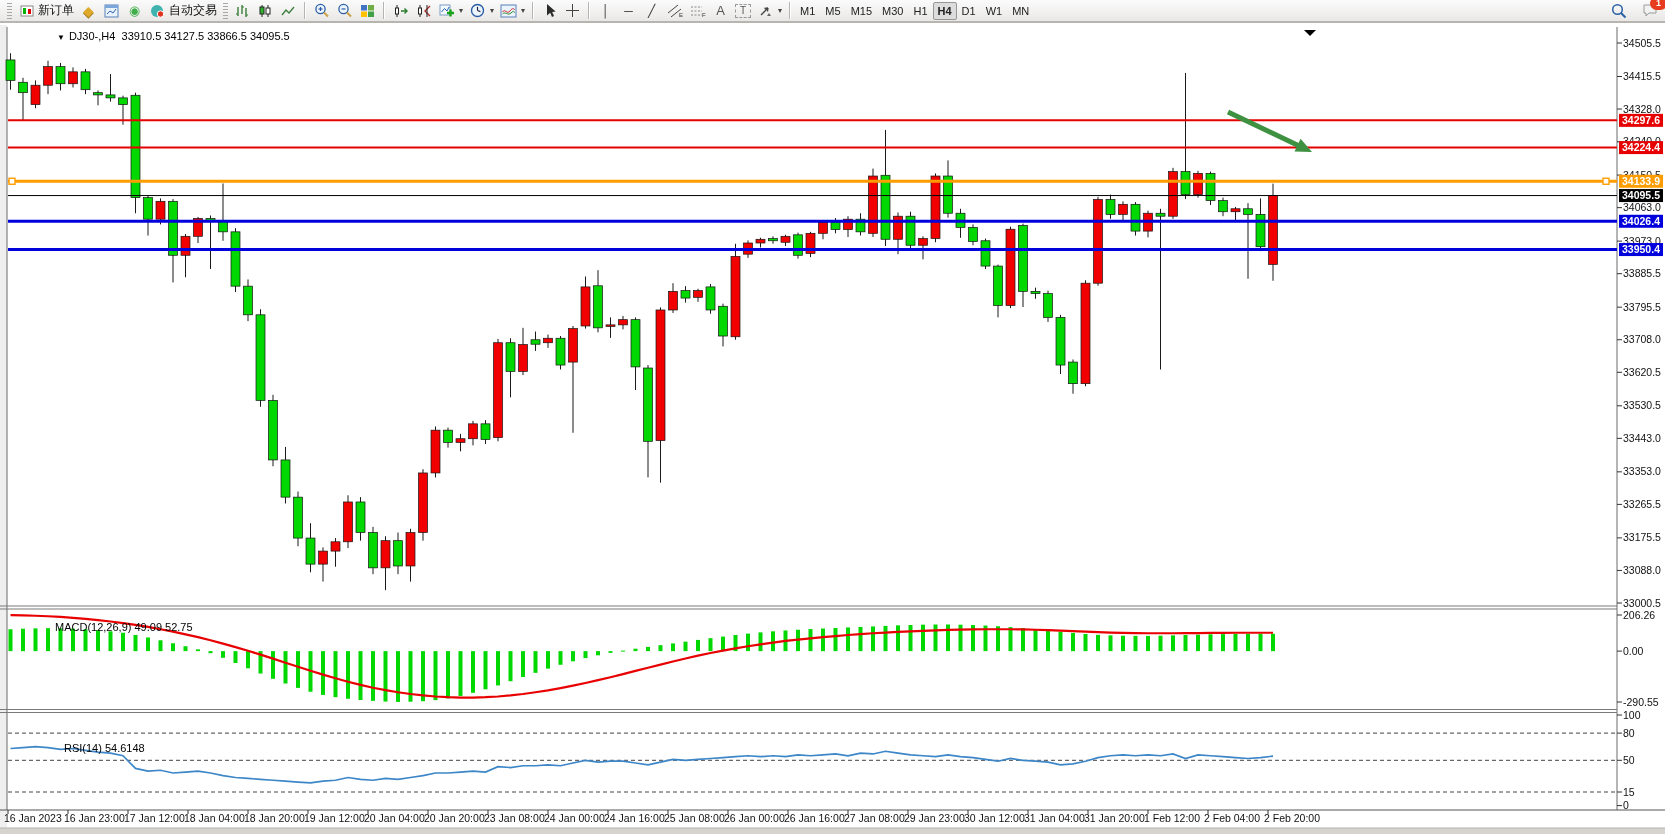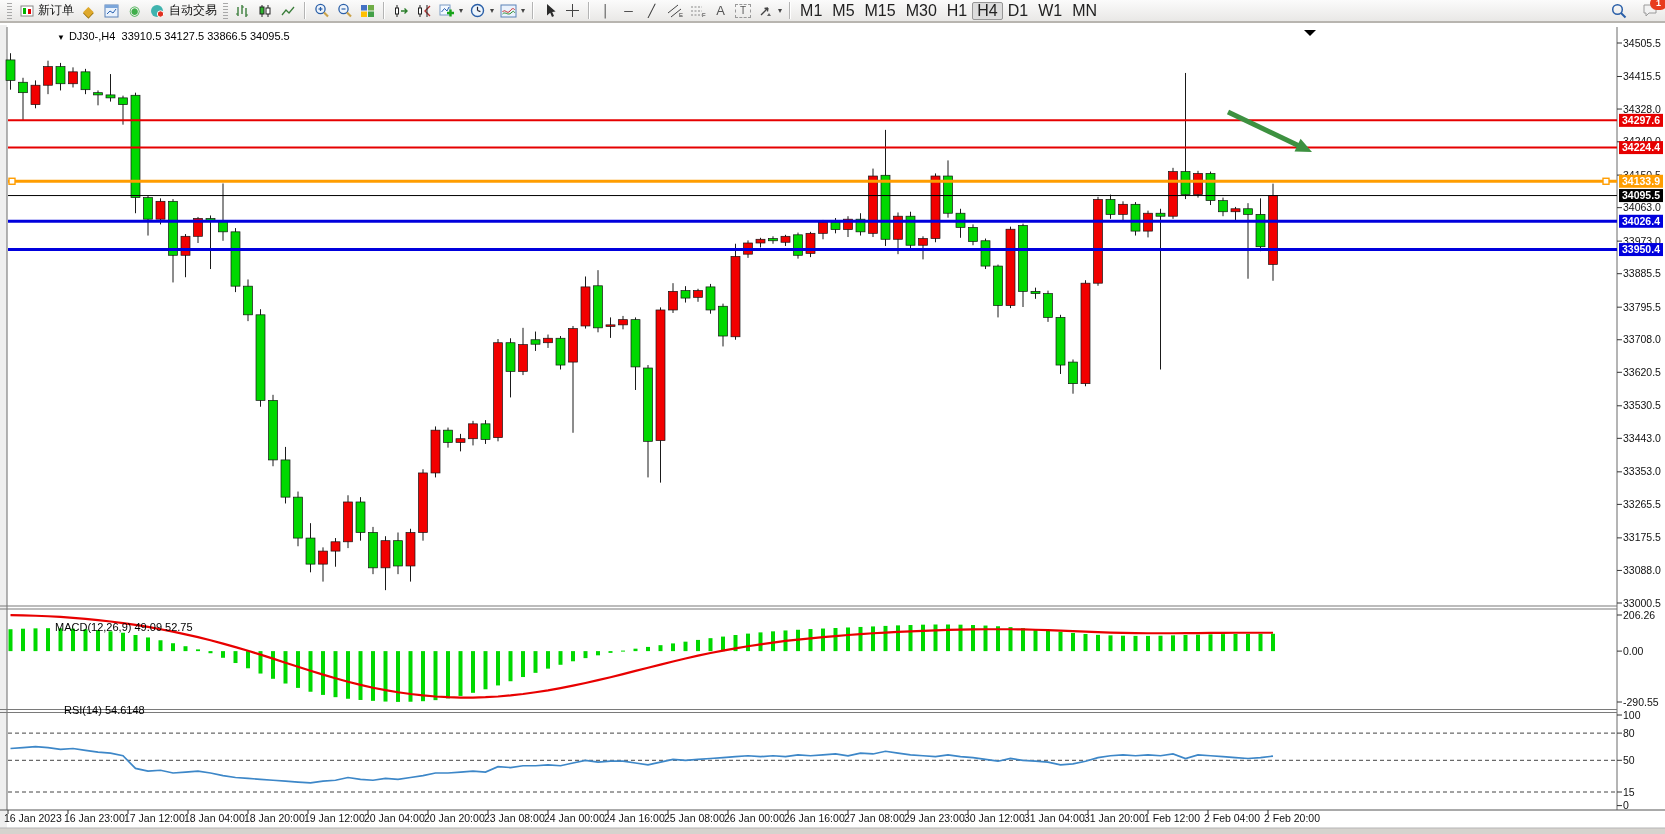--- a/index.html
+++ b/index.html
@@ -3,22 +3,22 @@
 <meta charset="utf-8">
 <style>
   html,body{margin:0;padding:0;background:#d6d3ce;}
   .stage{position:relative;width:1665px;height:834px;background:#fff;overflow:hidden;
          font-family:"Liberation Sans","DejaVu Sans",sans-serif;}
   
   .toolbar{position:absolute;top:0;left:0;width:1665px;height:23px;z-index:5;
     display:flex;align-items:center;padding:0 4px;box-sizing:border-box;
     background:linear-gradient(#fbfbfb,#e9e8e6);border-bottom:2px solid #b8b5b0;font-size:12px;color:#111;}
   .tbtn{display:flex;align-items:center;gap:3px;height:20px;padding:0 3px;border-radius:2px;white-space:nowrap;}
-  .tf{padding:1px 5px;font-size:16px;color:#222;height:16px;line-height:16px;}
-  .tf.active{background:#dcdcdc;border:1px solid #979797;border-radius:2px;padding:0 4px;}
+  .tf{padding:1px 5px;font-size:11px;color:#222;height:16px;line-height:16px;}
+  .tf.active{background:#dcdcdc;border:1px solid #979797;border-radius:2px;padding:0 4px;font-weight:bold;}
   .grip{width:5px;height:16px;margin:0 3px;
     background:repeating-linear-gradient(to bottom,#a8a8a8 0 1px,transparent 1px 3px);}
   .sep{width:1px;height:17px;background:#b4b4b4;border-right:1px solid #fff;margin:0 4px;}
   .ddw{font-size:8px;color:#444;margin-left:1px;}
   .ic{display:inline-flex;align-items:center;justify-content:center;width:17px;height:16px;}
   .badge{position:absolute;top:-4px;right:-6px;min-width:13px;height:13px;border-radius:7px;background:#e83c1e;
     color:#fff;font-size:9px;font-weight:bold;line-height:13px;text-align:center;padding:0 2px;}
   .rel{position:relative;}
   
   .ovl{position:absolute;z-index:4;font-size:11px;color:#000;white-space:nowrap;margin-left:44px;}
@@ -737,15 +737,15 @@
         <text x="1204" y="822" font-size="10.5" font-family="Liberation Sans, DejaVu Sans, sans-serif" fill="#111">2 Feb 04:00</text>
         <line x1="1268" y1="810" x2="1268" y2="814" stroke="#333"></line>
         <text x="1264" y="822" font-size="10.5" font-family="Liberation Sans, DejaVu Sans, sans-serif" fill="#111">2 Feb 20:00</text>
       </g>
     </svg>
 
   <div class="ovl" style="left:13px;top:30px;">
     <span class="tri">▼</span><span>DJ30-,H4</span>&nbsp;&nbsp;<span>33910.5 34127.5 33866.5 34095.5</span>
   </div>
   <div class="ovl" style="left:11px;top:621px;">MACD(12,26,9) 49.09 52.75</div>
-  <div class="ovl" style="left:11px;top:704px;padding-left:9px;">RSI(14) 54.6148</div>
+  <div class="ovl" style="left:11px;top:742px;padding-left:9px;">RSI(14) 54.6148</div>
 
 </div>
 
 </body></html>

